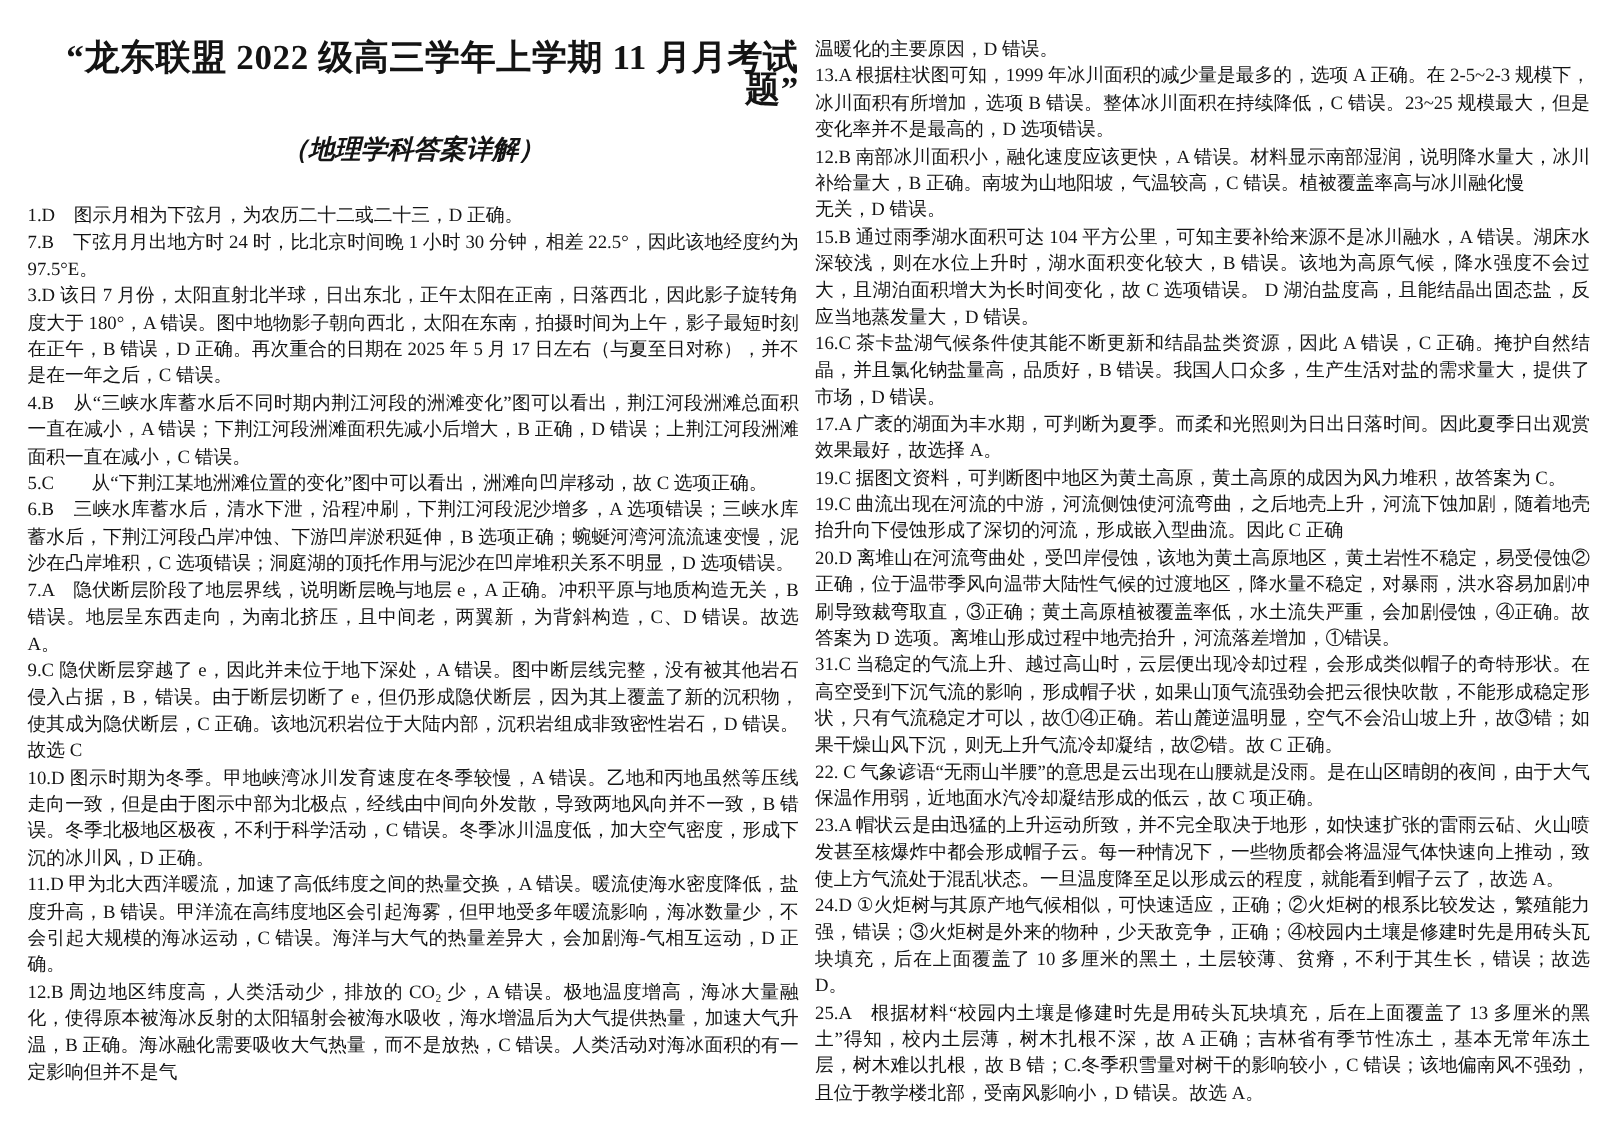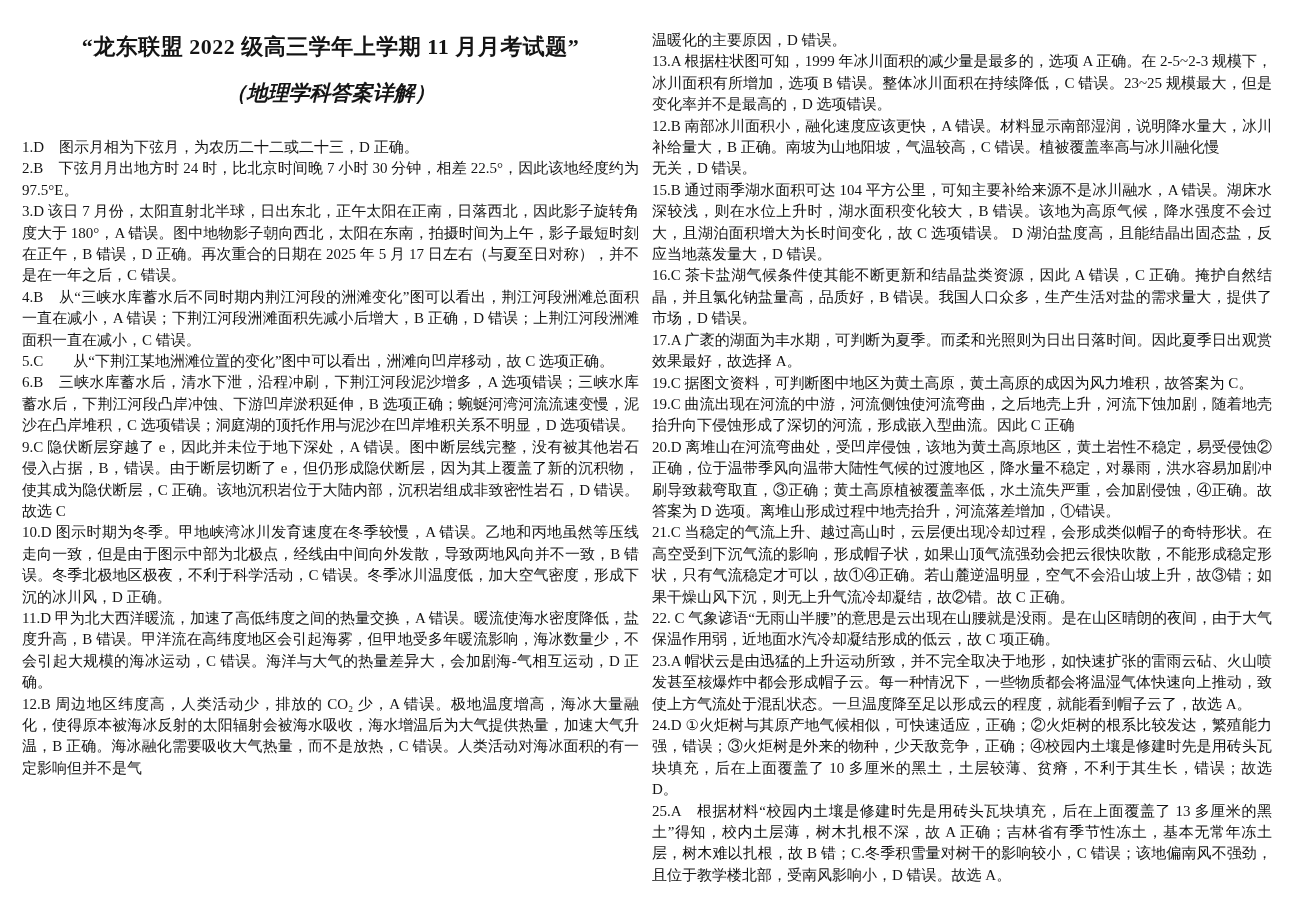--- a/index.html
+++ b/index.html
@@ -10,24 +10,24 @@
     background: #ffffff;
     overflow: hidden;
     font-family: "Liberation Serif", "DejaVu Serif", serif;
     color: #141414;
   }
   .col { position: absolute; top: 0; }
   .col-left  { left: 22px;  width: 617px; }
   .col-right { left: 652px; width: 620px; top: 30px; }
   .doc-title {
     margin: 34px 0 0 0;
-    font-size: 22px;
+    font-size: 28px;
     line-height: 26px;
     font-weight: 700;
-    text-align: center;
+    text-align: right;
     letter-spacing: 0.5px;
   }
   .doc-subtitle {
     margin: 21px 0 0 0;
     font-size: 21px;
     line-height: 25px;
     font-weight: 700;
     text-align: center;
     font-style: italic;
   }
@@ -43,42 +43,43 @@
 </head>
 <body>
 
 <div class="page">
 
   <div class="col col-left">
     <h1 class="doc-title">“龙东联盟 2022 级高三学年上学期 11 月月考试题”</h1>
     <h2 class="doc-subtitle">（地理学科答案详解）</h2>
 
     <p class="ans first-left">1.D　图示月相为下弦月，为农历二十二或二十三，D 正确。</p>
-    <p class="ans">2.B　下弦月月出地方时 24 时，比北京时间晚 7 小时 30 分钟，相差 22.5°，因此该地经度约为 97.5°E。</p>
+    <p class="ans">7.B　下弦月月出地方时 24 时，比北京时间晚 1 小时 30 分钟，相差 22.5°，因此该地经度约为 97.5°E。</p>
     <p class="ans">3.D 该日 7 月份，太阳直射北半球，日出东北，正午太阳在正南，日落西北，因此影子旋转角度大于 180°，A 错误。图中地物影子朝向西北，太阳在东南，拍摄时间为上午，影子最短时刻在正午，B 错误，D 正确。再次重合的日期在 2025 年 5 月 17 日左右（与夏至日对称），并不是在一年之后，C 错误。</p>
     <p class="ans">4.B　从“三峡水库蓄水后不同时期内荆江河段的洲滩变化”图可以看出，荆江河段洲滩总面积一直在减小，A 错误；下荆江河段洲滩面积先减小后增大，B 正确，D 错误；上荆江河段洲滩面积一直在减小，C 错误。</p>
     <p class="ans">5.C　　从“下荆江某地洲滩位置的变化”图中可以看出，洲滩向凹岸移动，故 C 选项正确。</p>
     <p class="ans">6.B　三峡水库蓄水后，清水下泄，沿程冲刷，下荆江河段泥沙增多，A 选项错误；三峡水库蓄水后，下荆江河段凸岸冲蚀、下游凹岸淤积延伸，B 选项正确；蜿蜒河湾河流流速变慢，泥沙在凸岸堆积，C 选项错误；洞庭湖的顶托作用与泥沙在凹岸堆积关系不明显，D 选项错误。</p>
+    <p class="ans">7.A　隐伏断层阶段了地层界线，说明断层晚与地层 e，A 正确。冲积平原与地质构造无关，B 错误。地层呈东西走向，为南北挤压，且中间老，两翼新，为背斜构造，C、D 错误。故选 A。</p>
     <p class="ans">9.C 隐伏断层穿越了 e，因此并未位于地下深处，A 错误。图中断层线完整，没有被其他岩石侵入占据，B，错误。由于断层切断了 e，但仍形成隐伏断层，因为其上覆盖了新的沉积物，使其成为隐伏断层，C 正确。该地沉积岩位于大陆内部，沉积岩组成非致密性岩石，D 错误。故选 C</p>
     <p class="ans">10.D 图示时期为冬季。甲地峡湾冰川发育速度在冬季较慢，A 错误。乙地和丙地虽然等压线走向一致，但是由于图示中部为北极点，经线由中间向外发散，导致两地风向并不一致，B 错误。冬季北极地区极夜，不利于科学活动，C 错误。冬季冰川温度低，加大空气密度，形成下沉的冰川风，D 正确。</p>
     <p class="ans">11.D 甲为北大西洋暖流，加速了高低纬度之间的热量交换，A 错误。暖流使海水密度降低，盐度升高，B 错误。甲洋流在高纬度地区会引起海雾，但甲地受多年暖流影响，海冰数量少，不会引起大规模的海冰运动，C 错误。海洋与大气的热量差异大，会加剧海-气相互运动，D 正确。</p>
     <p class="ans">12.B 周边地区纬度高，人类活动少，排放的 CO₂ 少，A 错误。极地温度增高，海冰大量融化，使得原本被海冰反射的太阳辐射会被海水吸收，海水增温后为大气提供热量，加速大气升温，B 正确。海冰融化需要吸收大气热量，而不是放热，C 错误。人类活动对海冰面积的有一定影响但并不是气</p>
   </div>
 
   <div class="col col-right">
     <p class="ans">温暖化的主要原因，D 错误。</p>
     <p class="ans">13.A 根据柱状图可知，1999 年冰川面积的减少量是最多的，选项 A 正确。在 2-5~2-3 规模下，冰川面积有所增加，选项 B 错误。整体冰川面积在持续降低，C 错误。23~25 规模最大，但是变化率并不是最高的，D 选项错误。</p>
     <p class="ans">12.B 南部冰川面积小，融化速度应该更快，A 错误。材料显示南部湿润，说明降水量大，冰川补给量大，B 正确。南坡为山地阳坡，气温较高，C 错误。植被覆盖率高与冰川融化慢
 无关，D 错误。</p>
     <p class="ans">15.B 通过雨季湖水面积可达 104 平方公里，可知主要补给来源不是冰川融水，A 错误。湖床水深较浅，则在水位上升时，湖水面积变化较大，B 错误。该地为高原气候，降水强度不会过大，且湖泊面积增大为长时间变化，故 C 选项错误。 D 湖泊盐度高，且能结晶出固态盐，反应当地蒸发量大，D 错误。</p>
     <p class="ans">16.C 茶卡盐湖气候条件使其能不断更新和结晶盐类资源，因此 A 错误，C 正确。掩护自然结晶，并且氯化钠盐量高，品质好，B 错误。我国人口众多，生产生活对盐的需求量大，提供了市场，D 错误。</p>
     <p class="ans">17.A 广袤的湖面为丰水期，可判断为夏季。而柔和光照则为日出日落时间。因此夏季日出观赏效果最好，故选择 A。</p>
     <p class="ans">19.C 据图文资料，可判断图中地区为黄土高原，黄土高原的成因为风力堆积，故答案为 C。</p>
     <p class="ans">19.C 曲流出现在河流的中游，河流侧蚀使河流弯曲，之后地壳上升，河流下蚀加剧，随着地壳抬升向下侵蚀形成了深切的河流，形成嵌入型曲流。因此 C 正确</p>
     <p class="ans">20.D 离堆山在河流弯曲处，受凹岸侵蚀，该地为黄土高原地区，黄土岩性不稳定，易受侵蚀②正确，位于温带季风向温带大陆性气候的过渡地区，降水量不稳定，对暴雨，洪水容易加剧冲刷导致裁弯取直，③正确；黄土高原植被覆盖率低，水土流失严重，会加剧侵蚀，④正确。故答案为 D 选项。离堆山形成过程中地壳抬升，河流落差增加，①错误。</p>
-    <p class="ans">21.C 当稳定的气流上升、越过高山时，云层便出现冷却过程，会形成类似帽子的奇特形状。在高空受到下沉气流的影响，形成帽子状，如果山顶气流强劲会把云很快吹散，不能形成稳定形状，只有气流稳定才可以，故①④正确。若山麓逆温明显，空气不会沿山坡上升，故③错；如果干燥山风下沉，则无上升气流冷却凝结，故②错。故 C 正确。</p>
+    <p class="ans">31.C 当稳定的气流上升、越过高山时，云层便出现冷却过程，会形成类似帽子的奇特形状。在高空受到下沉气流的影响，形成帽子状，如果山顶气流强劲会把云很快吹散，不能形成稳定形状，只有气流稳定才可以，故①④正确。若山麓逆温明显，空气不会沿山坡上升，故③错；如果干燥山风下沉，则无上升气流冷却凝结，故②错。故 C 正确。</p>
     <p class="ans">22. C 气象谚语“无雨山半腰”的意思是云出现在山腰就是没雨。是在山区晴朗的夜间，由于大气保温作用弱，近地面水汽冷却凝结形成的低云，故 C 项正确。</p>
     <p class="ans">23.A 帽状云是由迅猛的上升运动所致，并不完全取决于地形，如快速扩张的雷雨云砧、火山喷发甚至核爆炸中都会形成帽子云。每一种情况下，一些物质都会将温湿气体快速向上推动，致使上方气流处于混乱状态。一旦温度降至足以形成云的程度，就能看到帽子云了，故选 A。</p>
     <p class="ans">24.D ①火炬树与其原产地气候相似，可快速适应，正确；②火炬树的根系比较发达，繁殖能力强，错误；③火炬树是外来的物种，少天敌竞争，正确；④校园内土壤是修建时先是用砖头瓦块填充，后在上面覆盖了 10 多厘米的黑土，土层较薄、贫瘠，不利于其生长，错误；故选 D。</p>
     <p class="ans">25.A　根据材料“校园内土壤是修建时先是用砖头瓦块填充，后在上面覆盖了 13 多厘米的黑土”得知，校内土层薄，树木扎根不深，故 A 正确；吉林省有季节性冻土，基本无常年冻土层，树木难以扎根，故 B 错；C.冬季积雪量对树干的影响较小，C 错误；该地偏南风不强劲，且位于教学楼北部，受南风影响小，D 错误。故选 A。</p>
   </div>
 
 </div>
 
 </body></html>

